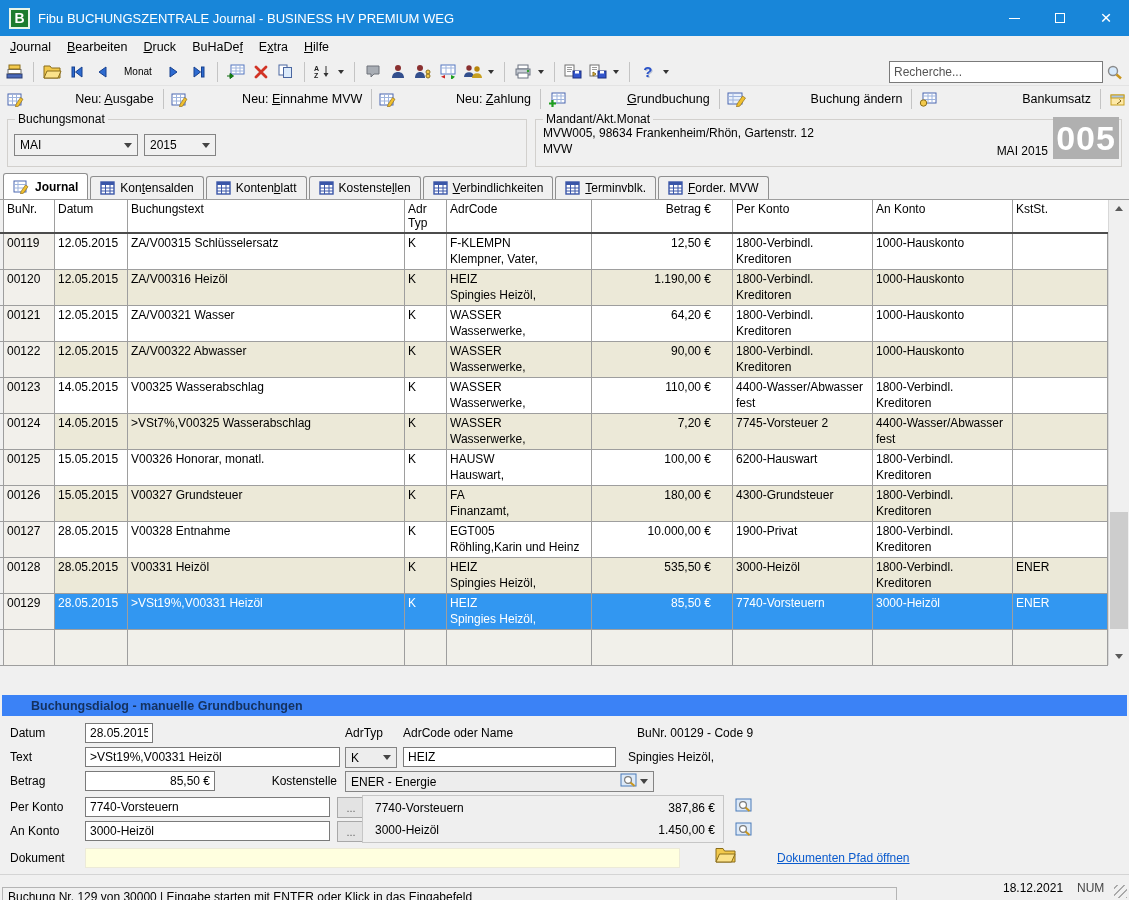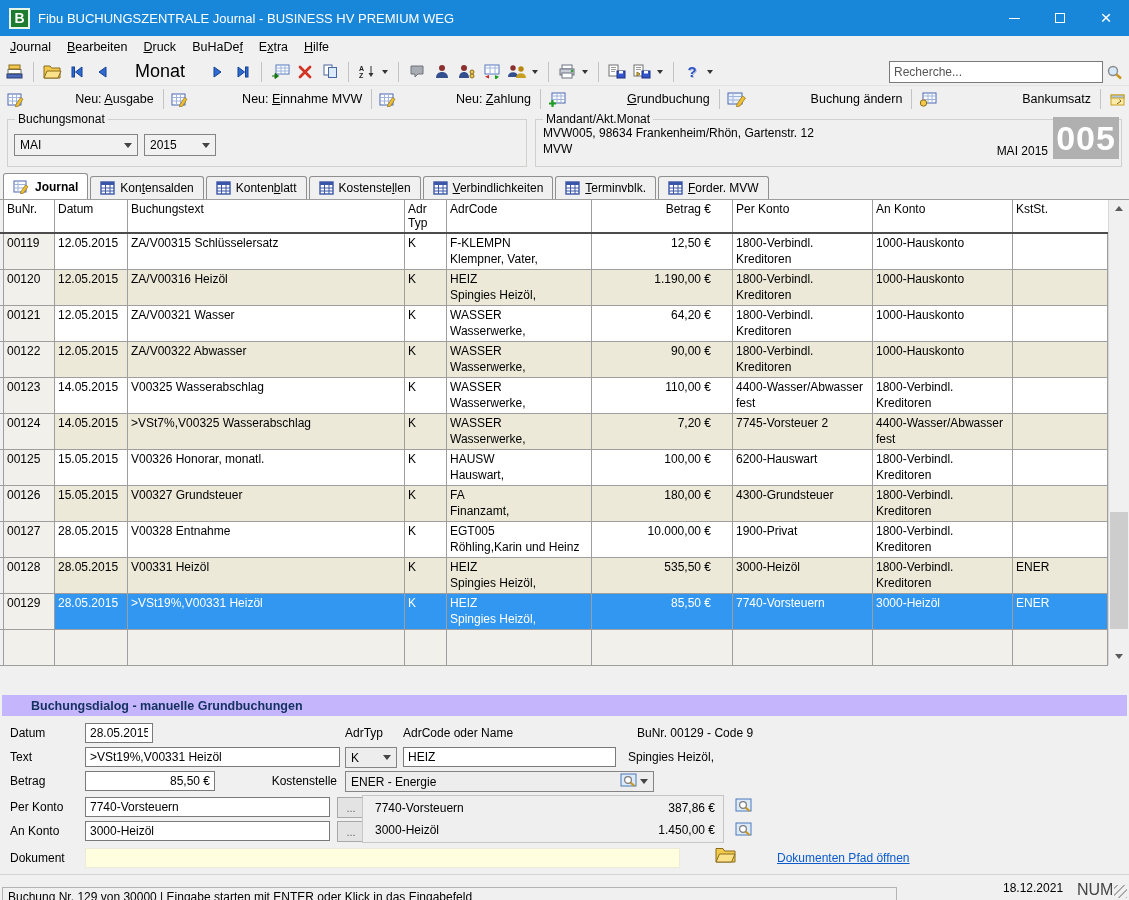--- a/index.html
+++ b/index.html
@@ -20,21 +20,21 @@
   .winbtn.close { font-size:19px; }
 
   
   .menubar { height:22px; background:#f0f0f0; display:flex; align-items:center; padding-left:2px; flex:0 0 auto; }
   .menuitem { padding:2px 8px; font-size:12.5px; }
 
   
   .toolbar1 { height:28px; display:flex; align-items:center; padding:0 4px; gap:3px; flex:0 0 auto; border-bottom:1px solid #e3e3e3; }
   .tbtn { height:24px; min-width:22px; display:flex; align-items:center; justify-content:center; padding:0 1px; }
   .tsep { width:1px; height:20px; background:#c4c4c4; margin:0 4px; }
-  .tlabel { margin:0 19px; font-size:18px;text-align:right; }
+  .tlabel { margin:0 8px; font-size:10px;text-align:right; }
   .dda { width:0; height:0; border-left:3.5px solid transparent; border-right:3.5px solid transparent; border-top:4px solid #333; margin:0 3px 0 1px; }
   .qmark { color:#2952c8; font-weight:bold; font-size:15px; text-shadow:1px 1px 0 #b9c2d4; }
   .searchwrap { margin-left:auto; display:flex; align-items:center; }
   .searchbox { width:214px; height:22px; border:1px solid #7a7a7a; background:#fff; font-family:inherit; font-size:12px; padding:0 4px; color:#333; }
   .searchbox::placeholder { color:#555; }
 
   .toolbar2 { height:26px; display:flex; align-items:center; flex:0 0 auto; }
   .t2seg { display:flex; align-items:center; height:26px; }
   .t2seg .ic { margin-left:7px; }
   .t2seg .t2lbl { margin-left:auto; margin-right:9px; font-size:12.5px; }
@@ -91,40 +91,40 @@
   .sbtn { position:absolute; left:0; width:20px; height:17px; display:flex; align-items:center; justify-content:center; }
   .sbtn.up { top:0; } .sbtn.down { bottom:0; }
   .tri-up   { width:0; height:0; border-left:4px solid transparent; border-right:4px solid transparent; border-bottom:5px solid #5a5a5a; }
   .tri-down { width:0; height:0; border-left:4px solid transparent; border-right:4px solid transparent; border-top:5px solid #5a5a5a; }
   .sthumb { position:absolute; left:1px; top:312px; width:18px; height:117px; background:#cdcdcd; }
 
   .spacer { height:30px; flex:0 0 auto; }
 
   
   .dialog { position:relative; height:179px; flex:0 0 auto; background:#f0f0f0; }
-  .dlg-header { position:absolute; left:2px; right:2px; top:0; height:21px; background:#c4b5fd; color:#14315e;
+  .dlg-header { position:absolute; left:2px; right:2px; top:0; height:21px; background:#3b82f6; color:#14315e;
                 font-weight:bold; font-size:12.5px; display:flex; align-items:center; padding-left:29px; }
   .dlbl { position:absolute; font-size:12px; }
   .dinput { position:absolute; height:20px; border:1px solid #7a7a7a; background:#fff; font-family:inherit; font-size:12px; padding:0 4px; }
   .dcombo { position:absolute; height:21px; border:1px solid #848484; background:#ededed; display:flex; align-items:center; padding:0 5px; font-size:12px; }
   .dcombo .chev { margin-left:auto; width:0; height:0; border-left:4px solid transparent; border-right:4px solid transparent; border-top:5px solid #444; }
   .morebtn { position:absolute; width:28px; height:21px; background:#e3e3e3; border:1px solid #a8a8a8; color:#666;
              font-size:11px; display:flex; align-items:center; justify-content:center; }
   .saldopanel { position:absolute; left:362px; top:100px; width:362px; height:48px; background:#efefef; border:1px solid #c6c6c6; }
   .saldorow { position:absolute; left:12px; right:8px; display:flex; }
   .saldorow .sname { } .saldorow .sval { margin-left:auto; }
   .docfield { position:absolute; left:85px; top:153px; width:595px; height:20px; background:#ffffdf; border:1px solid #ecead8; font-family:inherit; font-size:12px; padding:0 4px; }
   .doclink { position:absolute; left:777px; top:156px; color:#0b5bcd; text-decoration:underline; font-size:12px; }
   .dicon { position:absolute; }
 
   
   .statusbar { margin-top:auto; height:26px; position:relative; border-top:1px solid #d4d4d4; flex:0 0 auto; }
   .statmsg { position:absolute; left:2px; top:12px; width:895px; height:20px; border:1px solid #b4b4b4; display:flex; align-items:center; padding-left:5px; font-size:12px; background:#f0f0f0; }
   .statdate { position:absolute; left:1003px; top:6px; font-size:12px; }
-  .statnum { position:absolute; left:1077px; top:6px; font-size:16px; color:#444; }
+  .statnum { position:absolute; left:1077px; top:6px; font-size:12px; color:#444; }
   .grip { position:absolute; right:2px; bottom:2px; width:13px; height:13px;
           background:repeating-linear-gradient(135deg, transparent 0 2px, #a9a9a9 2px 3px, transparent 3px 5px); }
 
   .ic { display:inline-flex; align-items:center; justify-content:center; }
   u { text-underline-offset:1px; }
 </style>
 </head>
 <body>
 
 <div class="win">

